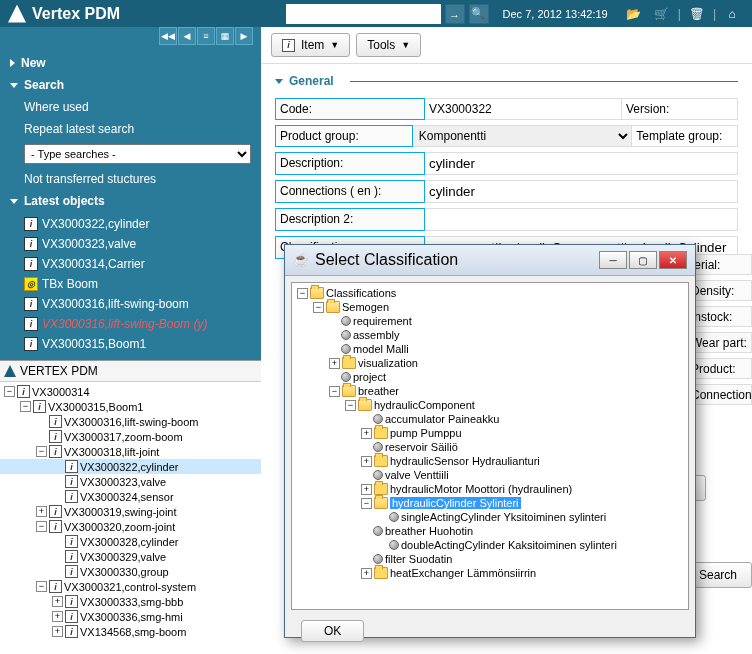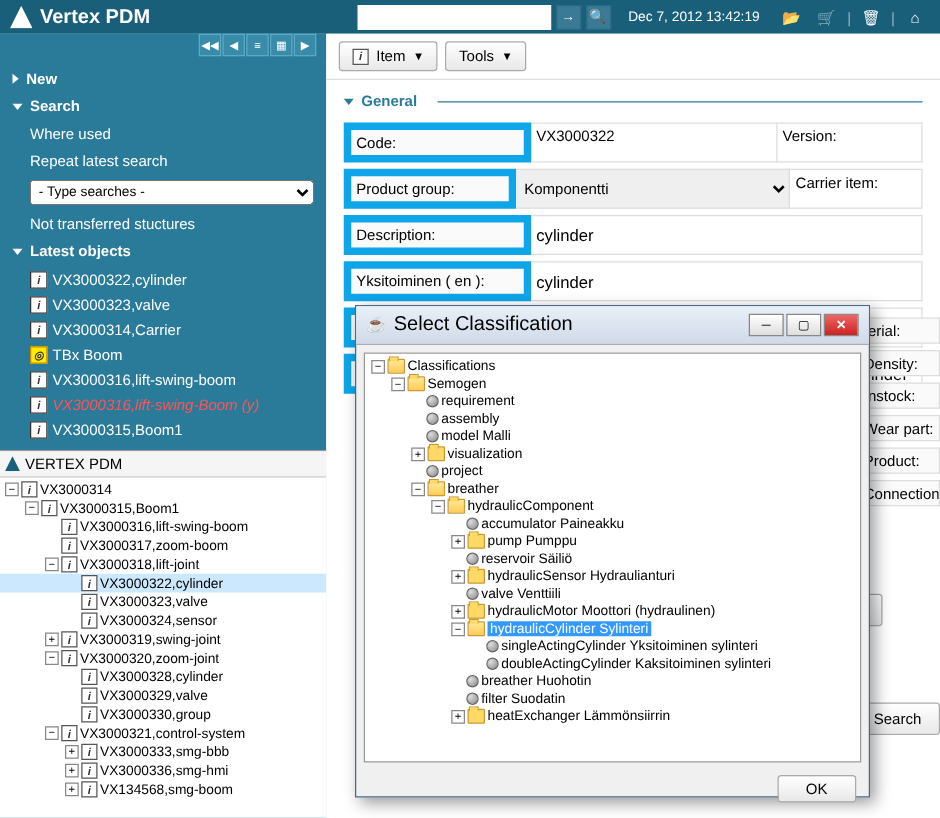--- a/index.html
+++ b/index.html
@@ -40,42 +40,42 @@
 .info-ico{width:13px;height:13px;background:#fff;border:1px solid #555;display:inline-flex;align-items:center;justify-content:center;font-size:9px;font-weight:bold;font-style:italic;color:#333}
 .tree-node.selected{background:#cce8ff}
 .content{flex:1;background:#fff;display:flex;flex-direction:column;overflow:hidden}
 .toolbar{padding:6px 10px;display:flex;gap:6px;border-bottom:1px solid #ddd}
 .tb-btn{background:linear-gradient(#fff,#e8e8e8);border:1px solid #aaa;border-radius:3px;padding:4px 10px;display:flex;align-items:center;gap:6px;cursor:pointer;font-size:12px}
 .tb-btn .chev{font-size:9px}
 .form-area{padding:10px 14px;position:relative}
 .section-title{color:#2a7a9a;font-weight:bold;margin-bottom:10px;display:flex;align-items:center;gap:6px}
 .section-title::after{content:"";flex:1;height:1px;background:#2a7a9a;margin-left:10px}
 .form-row{display:flex;margin-bottom:5px}
-.form-label{width:150px;padding:3px 4px;border:6px solid #0ea5e9;background:#fafafa}
+.form-label{width:150px;padding:3px 4px;border:1px solid #0ea5e9;background:#fafafa}
 .form-input{flex:1;border:1px solid #ddd;border-left:none;padding:3px 4px;min-width:100px}
 .form-select{width:240px;border:1px solid #ddd;border-left:none;padding:2px;font-size:12px}
 .form-col2{width:116px;padding:3px 4px;border:1px solid #ddd;border-left:none}
 .btn{background:linear-gradient(#fff,#e8e8e8);border:1px solid #aaa;border-radius:3px;padding:5px 14px;cursor:pointer;font-size:12px;margin-left:6px}
 .dialog{position:absolute;left:284px;top:244px;width:412px;height:394px;background:#f0f0f0;border:1px solid #4a6a8a;box-shadow:4px 4px 12px rgba(0,0,0,0.4)}
 .dlg-title{background:linear-gradient(#e8f0f8,#d0dae8);padding:6px 8px;display:flex;align-items:center;gap:6px;border-bottom:1px solid #aab}
 .dlg-title .java-ico{width:16px;height:16px;display:inline-block;position:relative}
 .dlg-title .java-ico::before{content:"☕";font-size:13px}
 .dlg-title-text{flex:1;font-size:16px}
 .dlg-btns{display:flex;gap:2px}
 .dlg-btn{width:28px;height:18px;border:1px solid #888;background:linear-gradient(#fff,#ddd);display:flex;align-items:center;justify-content:center;cursor:pointer;font-size:10px}
 .dlg-btn.close{background:linear-gradient(#e66,#c22);color:#fff;font-weight:bold}
 .dlg-body{background:#fff;margin:6px;border:1px solid #999;height:328px;overflow:auto;padding:3px}
 .dlg-tree{font-size:11px}
 .dlg-node{display:flex;align-items:center;gap:2px;padding:1px 0;white-space:nowrap;cursor:pointer}
 .folder-ico{width:14px;height:12px;background:#ffd966;border:1px solid #cc9933;border-radius:1px;position:relative}
 .folder-ico::before{content:"";position:absolute;top:-3px;left:0;width:6px;height:3px;background:#ffd966;border:1px solid #cc9933;border-bottom:none;border-radius:1px 1px 0 0}
 .folder-ico.open{background:linear-gradient(#ffe999,#ffcc55)}
 .leaf-ico{width:10px;height:10px;border-radius:50%;background:radial-gradient(circle at 30% 30%,#ddd,#888);border:1px solid #666}
 .dlg-node.selected span:last-child{background:#3399ff;color:#fff;padding:0 2px}
-.dlg-footer{padding:4px 10px;display:flex;justify-content:flex-end}
+.dlg-footer{padding:4px 10px;display:flex;}
 .side-labels{position:absolute;right:0;top:254px;width:65px}
 .side-label{padding:3px 4px;border:1px solid #ddd;border-left:none;margin-bottom:5px;background:#fafafa;height:21px;font-size:12px;overflow:hidden}
 .cfg-btn{position:absolute;top:475px;right:0;display:flex}
 </style>
 </head>
 <body>
 
 <div class="header">
   <div class="logo">
     <div class="logo-icon"></div>
@@ -267,28 +267,28 @@
           <span>General</span>
         </div>
       <div class="form-row">
           <div class="form-label">Code:</div>
           <div class="form-input">VX3000322</div>
           <div class="form-col2">Version:</div>
         </div>
       <div class="form-row">
           <div class="form-label">Product group:</div>
           <select class="form-select"><option>Komponentti</option></select>
-          <div class="form-col2" style="border-left:1px solid #ddd;margin-left:-1px">Carrier item:</div>
+          <div class="form-col2" style="border-left:1px solid #ddd;margin-left:-1px">Template group:</div>
         </div>
       <div class="form-row">
           <div class="form-label">Description:</div>
           <input class="form-input" value="cylinder" style="">
         </div>
       <div class="form-row">
-          <div class="form-label">Yksitoiminen ( en ):</div>
+          <div class="form-label">Connections ( en ):</div>
           <input class="form-input" value="cylinder" style="">
         </div>
       <div class="form-row">
           <div class="form-label">Description 2:</div>
           <input class="form-input" style="">
         </div>
       <div class="form-row">
           <div class="form-label">Classification:</div>
           <input class="form-input" value="component|hydraulicComponent|hydraulicCylinder" style="">
         </div>
@@ -394,27 +394,27 @@
         </div>
       <div class="dlg-node selected" style="padding-left:66px">
           <span class="exp">−</span>
           <span class="folder-ico open"></span>
           <span>hydraulicCylinder Sylinteri</span>
         </div>
       <div class="dlg-node" style="padding-left:94px">
           <span class="leaf-ico"></span>
           <span>singleActingCylinder Yksitoiminen sylinteri</span>
         </div>
+      <div class="dlg-node" style="padding-left:78px">
+          <span class="leaf-ico"></span>
+          <span>breather Huohotin</span>
+        </div>
       <div class="dlg-node" style="padding-left:94px">
           <span class="leaf-ico"></span>
           <span>doubleActingCylinder Kaksitoiminen sylinteri</span>
-        </div>
-      <div class="dlg-node" style="padding-left:78px">
-          <span class="leaf-ico"></span>
-          <span>breather Huohotin</span>
         </div>
       <div class="dlg-node" style="padding-left:78px">
           <span class="leaf-ico"></span>
           <span>filter Suodatin</span>
         </div>
       <div class="dlg-node" style="padding-left:66px">
           <span class="exp">+</span>
           <span class="folder-ico"></span>
           <span>heatExchanger Lämmönsiirrin</span>
         </div>

